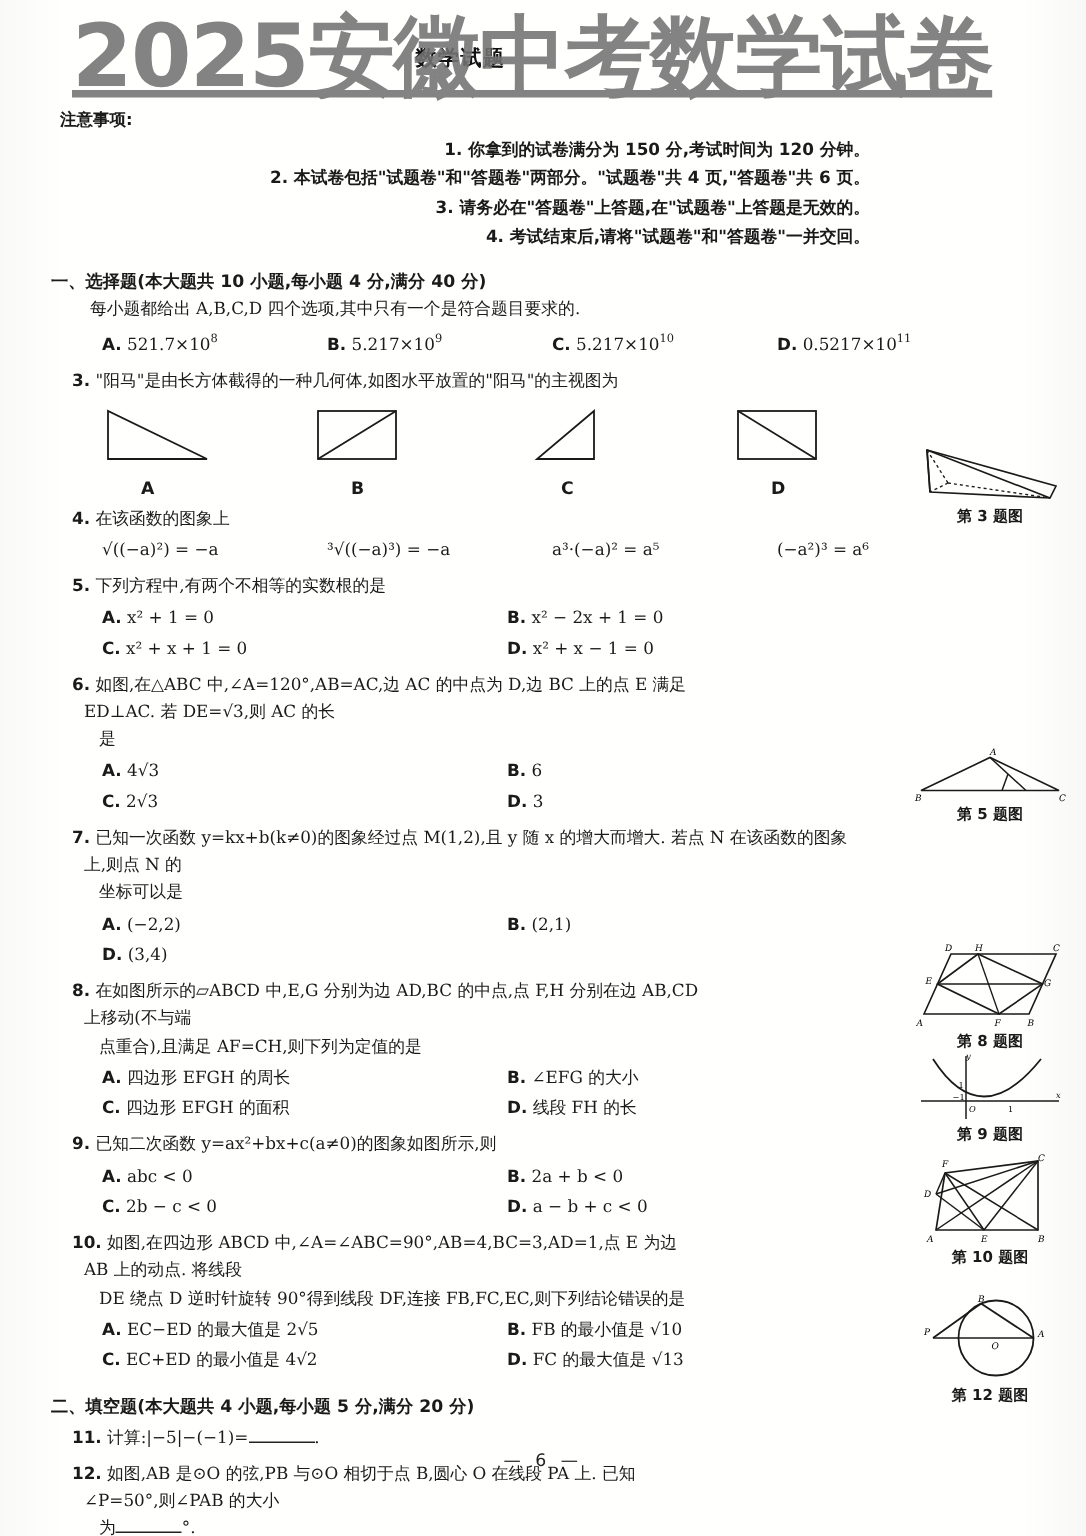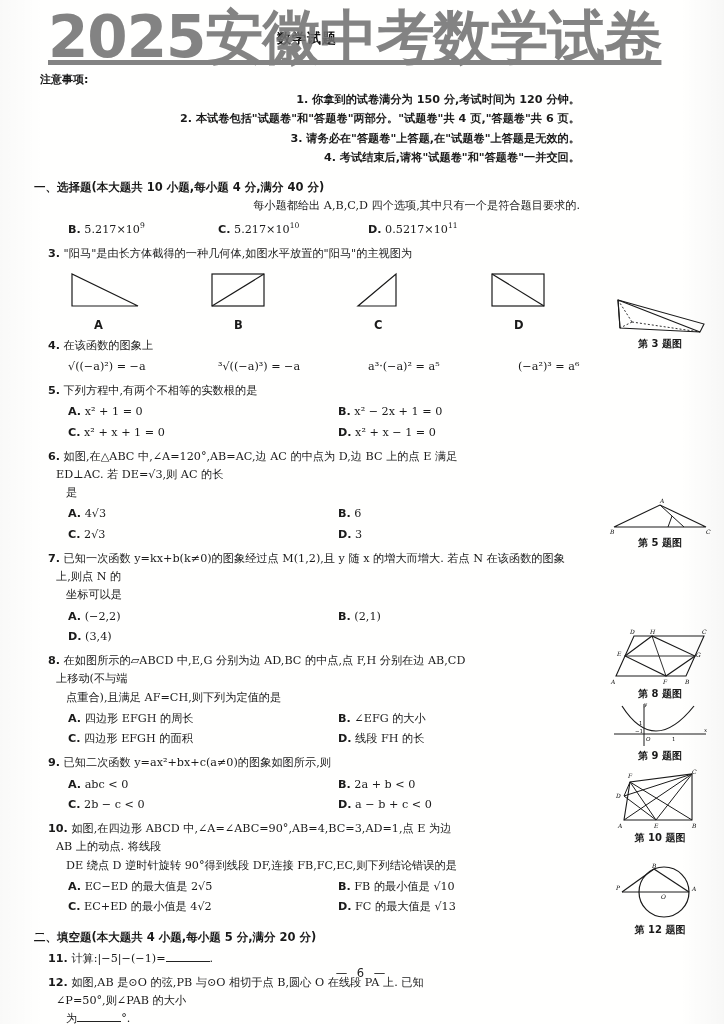--- a/index.html
+++ b/index.html
@@ -88,21 +88,20 @@
   .section-head {
     font-family: "DejaVu Sans", "Liberation Sans", sans-serif;
     font-weight: 700;
     font-size: 11.5px;
     margin: 13px 0 2px 0;
   }
   .section-sub {
     font-size: 11.2px;
     margin-left: 26px;
     line-height: 1.6;
-    text-align: right;
   }
 
   .q {
     position: relative;
     margin: 5px 0 0 0;
   }
   .q-stem {
     font-size: 11.2px;
     line-height: 1.62;
     margin-left: 22px;
@@ -195,20 +194,21 @@
     <li>3. 请务必在"答题卷"上答题,在"试题卷"上答题是无效的。</li>
     <li>4. 考试结束后,请将"试题卷"和"答题卷"一并交回。</li>
   </ul>
 
   <div class="section-head">一、选择题(本大题共 10 小题,每小题 4 分,满分 40 分)</div>
   <div class="section-sub">每小题都给出 A,B,C,D 四个选项,其中只有一个是符合题目要求的.</div>
 
 
   <div class="q">
     <div class="opts c4">
+      <span class="opt"><span class="lbl">A.</span> <span>521.7</span><span>×10</span><sup>8</sup></span>
       <span class="opt"><span class="lbl">B.</span> <span>5.217</span><span>×10</span><sup>9</sup></span>
       <span class="opt"><span class="lbl">C.</span> <span>5.217</span><span>×10</span><sup>10</sup></span>
       <span class="opt"><span class="lbl">D.</span> <span>0.5217</span><span>×10</span><sup>11</sup></span>
     </div>
   </div>
 
   <div class="q">
     <div class="q-stem"><span class="q-num">3.</span> <span>"阳马"是由长方体截得的一种几何体,如图水平放置的"阳马"的主视图为</span></div>
     <div class="shapes">
       <div class="shape-cell">

